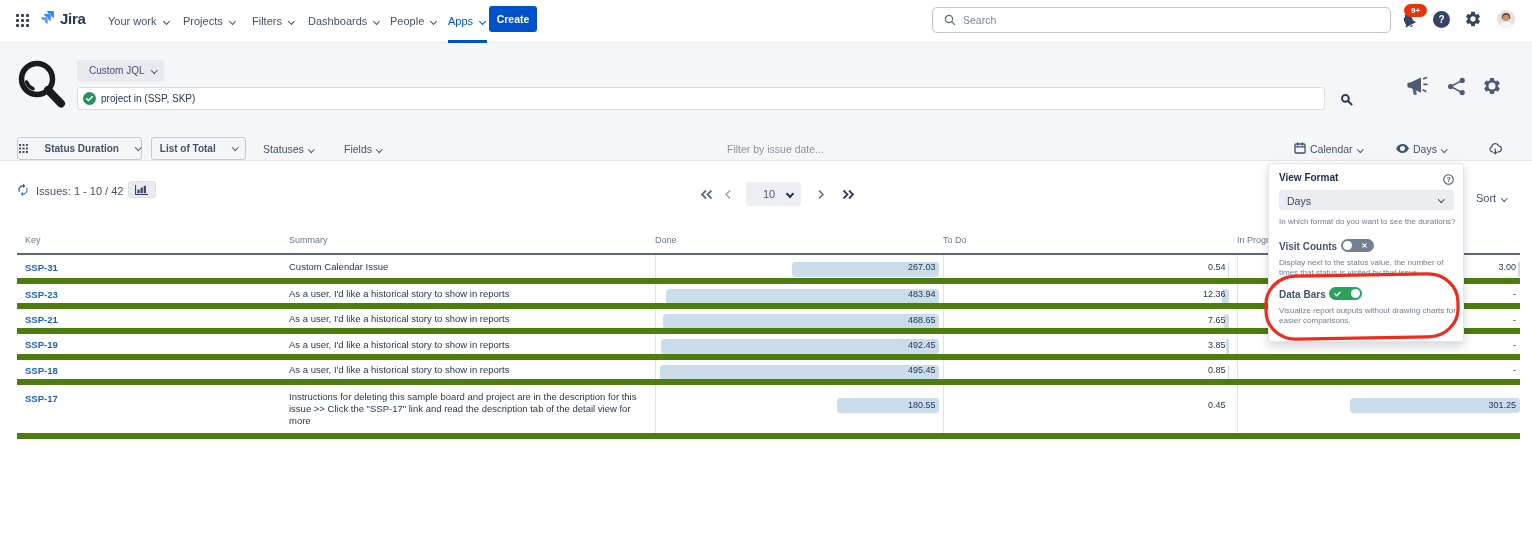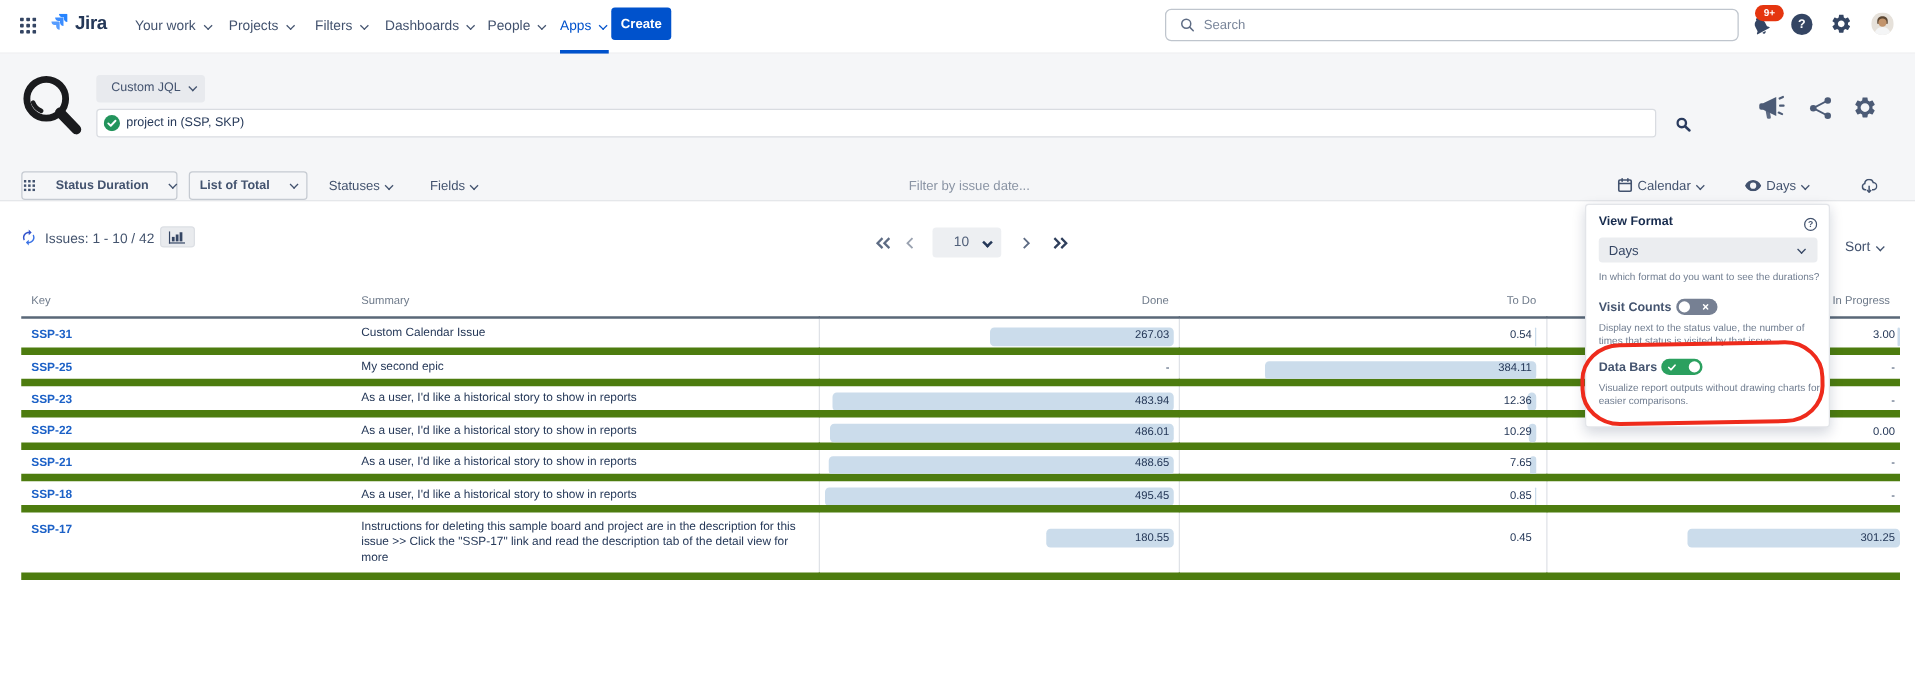--- a/index.html
+++ b/index.html
@@ -10,21 +10,21 @@
 .nav .cv{margin-left:7px;vertical-align:1.5px;width:5px;height:5px}
 .gray{left:0;top:43px;width:1532px;height:118px;background:#F5F6F8;border-bottom:1px solid #E5E7EA}
 .chip{left:77px;top:17px;width:87px;height:22px;background:#E8EAEE;border-radius:3px;color:#42526E;font-size:10px;line-height:22px;padding-left:12px}
 .inp{left:77px;top:44px;width:1248px;height:23px;background:#fff;border:1px solid #D9DCE1;border-radius:3px}
 .tbtn{top:137px;height:23px;border:1px solid #C5CAD1;border-radius:3px;font-size:10px;font-weight:bold;color:#42526E;display:flex;align-items:center;justify-content:center;gap:17px}
 .tlink{top:143px;font-size:10.5px;color:#42526E}
 .tlink .cv{margin-left:5px;vertical-align:1.5px}
 table{border-collapse:collapse;table-layout:fixed;width:1503px}
 td,th{font-weight:normal;overflow:hidden;white-space:nowrap}
 th{font-size:9px;color:#6E7A8A;text-align:left;vertical-align:bottom;padding-bottom:8px;height:27px}
-th.r{text-align:right;padding-right:8px}
+th.r{padding-right:8px}
 thead tr{border-bottom:2px solid #5A6878}
 tbody tr{border-bottom:6px solid #4d7c0f}
 tbody td{font-size:9.5px;color:#253858;vertical-align:middle;padding-top:2px}
 td.key{font-weight:bold;color:#1c61c7;padding-left:8px}
 td.sum{padding-left:9px;white-space:normal;line-height:12.4px}
 td.n{border-left:1px solid #E8EAED;position:relative}
 td.n .w{position:relative;height:100%;display:flex;justify-content:flex-end;padding-right:7px}
 td:nth-child(4) .w{padding-right:11px}
 td:nth-child(4) .bar{right:8px}
 td:nth-child(5) .w{padding-right:4px}
@@ -234,94 +234,74 @@
               </div>
             </td>
             <td class="n">
               <div class="w">
                 <div class="bar" style="width:1.7px"></div>
                 <span class="num">3.00</span>
               </div>
             </td>
           </tr>
 <tr style="height:25.4px">
-            <td class="key">SSP-25</td>
-            <td class="sum">My second epic</td>
-            <td class="n">
-              <div class="w">
-                <span class="num">-</span>
-              </div>
-            </td>
-            <td class="n">
-              <div class="w">
-                <div class="bar" style="width:217px"></div>
-                <span class="num">384.11</span>
-              </div>
-            </td>
-            <td class="n">
-              <div class="w">
-                <span class="num">-</span>
-              </div>
-            </td>
-          </tr>
-<tr style="height:25.4px">
             <td class="key">SSP-23</td>
             <td class="sum">As a user, I'd like a historical story to show in reports</td>
             <td class="n">
               <div class="w">
                 <div class="bar" style="width:273px"></div>
                 <span class="num">483.94</span>
               </div>
             </td>
             <td class="n">
               <div class="w">
                 <div class="bar" style="width:7px"></div>
                 <span class="num">12.36</span>
               </div>
             </td>
             <td class="n">
               <div class="w">
                 <span class="num">-</span>
-              </div>
-            </td>
-          </tr>
-<tr style="height:25.4px">
-            <td class="key">SSP-22</td>
-            <td class="sum">As a user, I'd like a historical story to show in reports</td>
-            <td class="n">
-              <div class="w">
-                <div class="bar" style="width:275px"></div>
-                <span class="num">486.01</span>
-              </div>
-            </td>
-            <td class="n">
-              <div class="w">
-                <div class="bar" style="width:5.8px"></div>
-                <span class="num">10.29</span>
-              </div>
-            </td>
-            <td class="n">
-              <div class="w">
-                <span class="num">0.00</span>
               </div>
             </td>
           </tr>
 <tr style="height:25.4px">
             <td class="key">SSP-21</td>
             <td class="sum">As a user, I'd like a historical story to show in reports</td>
             <td class="n">
               <div class="w">
                 <div class="bar" style="width:276px"></div>
                 <span class="num">488.65</span>
               </div>
             </td>
             <td class="n">
               <div class="w">
                 <div class="bar" style="width:4.3px"></div>
                 <span class="num">7.65</span>
+              </div>
+            </td>
+            <td class="n">
+              <div class="w">
+                <span class="num">-</span>
+              </div>
+            </td>
+          </tr>
+<tr style="height:25.4px">
+            <td class="key">SSP-19</td>
+            <td class="sum">As a user, I'd like a historical story to show in reports</td>
+            <td class="n">
+              <div class="w">
+                <div class="bar" style="width:278px"></div>
+                <span class="num">492.45</span>
+              </div>
+            </td>
+            <td class="n">
+              <div class="w">
+                <div class="bar" style="width:2.2px"></div>
+                <span class="num">3.85</span>
               </div>
             </td>
             <td class="n">
               <div class="w">
                 <span class="num">-</span>
               </div>
             </td>
           </tr>
 <tr style="height:25.4px">
             <td class="key">SSP-18</td>

